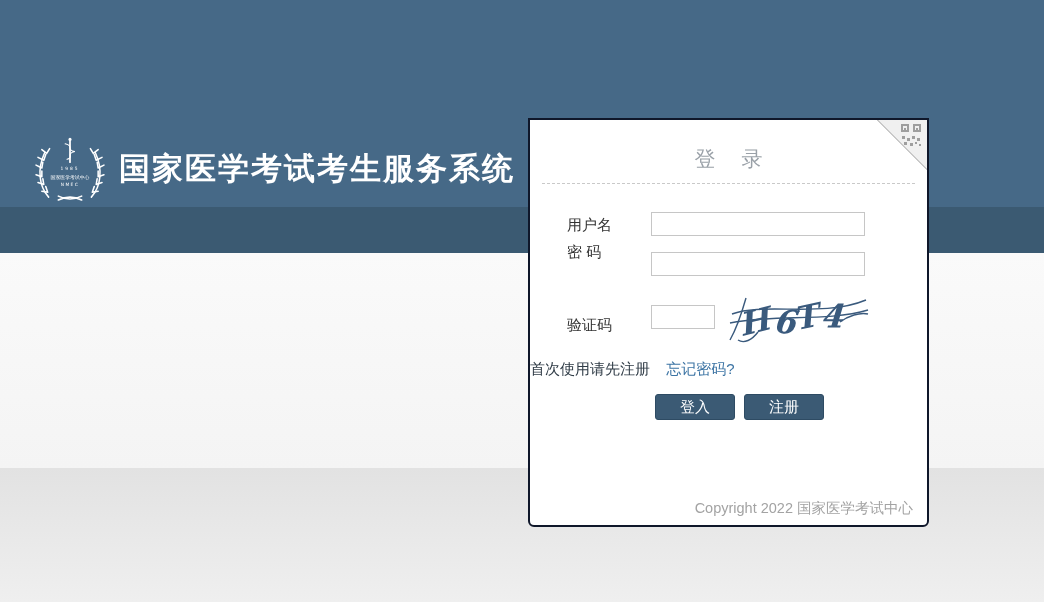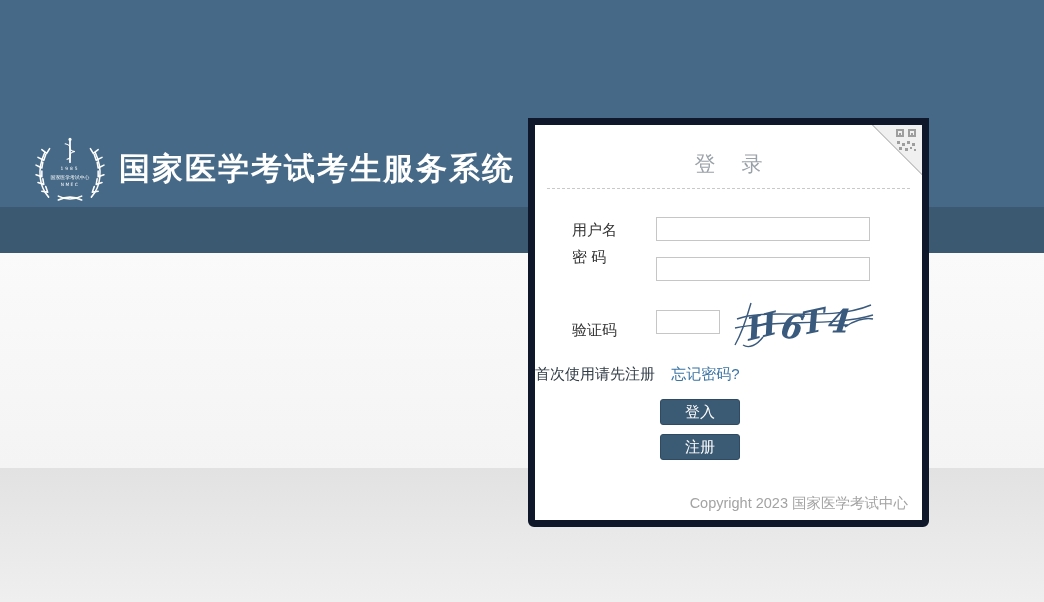--- a/index.html
+++ b/index.html
@@ -19,21 +19,21 @@
 
   
   .brand { position:absolute; left:33px; top:136px; display:flex; align-items:center; }
   .logo { width:74px; height:66px; flex:0 0 auto; }
   .brand-text { margin-left:12px; color:#fff; }
   .brand-title { font-size:31px; font-weight:bold; letter-spacing:2px; line-height:1.05; }
   .brand-sub { font-size:12.5px; font-weight:bold; font-style:italic; letter-spacing:.2px; margin-top:2px; }
 
   
   .card { position:absolute; left:528px; top:118px; width:401px; height:409px;
-    background:#fff; border:7px solid #0f172a; border-radius:0 0 6px 6px; z-index:5; }
+    background:#fff; border:2px solid #0f172a; border-radius:0 0 6px 6px; z-index:5; }
 
   .qr-corner { position:absolute; top:0; right:0; width:50px; height:50px; cursor:pointer;
     background:linear-gradient(45deg, rgba(0,0,0,0) 0 46.5%, #ffffff 46.5% 50%,
       #c9c9c9 50% 51.5%, #f0f0f0 51.5% 100%); }
   .qr-corner svg { position:absolute; top:4px; right:4px; }
 
   .card-title { margin-top:25px; text-align:center; color:#9aa1a8;
     font-size:21px; letter-spacing:10px; text-indent:10px; }
   .divider { position:absolute; left:12px; right:12px; top:63px;
     border-top:1px dashed #c9c9c9; }
@@ -45,21 +45,21 @@
   #p-label { top:123px; } #p-input { left:121px; top:132px; width:214px; }
   #c-label { top:196px; } #c-input { left:121px; top:185px; width:64px; }
 
   .captcha { position:absolute; left:198px; top:172px; width:142px; height:54px; cursor:pointer; }
 
   .links-row { position:absolute; left:0; top:240px; width:100%; 
     font-size:15px; }
   .link-register-hint { color:#2f3b46; text-decoration:none; cursor:pointer; }
   .link-forgot { color:#3c74a4; text-decoration:none; cursor:pointer; margin-left:12px; }
 
-  .btn-row { position:absolute; left:125px; top:274px; display:flex; gap:9px;flex-direction:column; }
+  .btn-row { position:absolute; left:125px; top:274px; display:flex; gap:9px; }
   .btn { width:80px; height:26px; background:#3b5a74; border:1px solid #2e4b63;
     border-radius:3px; color:#fff; font-size:15px; cursor:pointer;
     font-family:"Liberation Sans","DejaVu Sans",sans-serif; }
 
   .copyright { position:absolute; right:14px; bottom:7px; color:#a3a3a3; font-size:14.5px; }
 </style>
 </head>
 <body>
 
 <div id="stage">
@@ -153,16 +153,16 @@
     <div class="links-row">
       <a class="link-register-hint" href="#">首次使用请先注册</a>
       <a class="link-forgot" href="#">忘记密码?</a>
     </div>
 
     <div class="btn-row">
       <button class="btn">登入</button>
       <button class="btn">注册</button>
     </div>
 
-    <div class="copyright">Copyright 2023 国家医学考试中心</div>
+    <div class="copyright">Copyright 2022 国家医学考试中心</div>
   </div>
 
 </div>
 
 </body></html>

